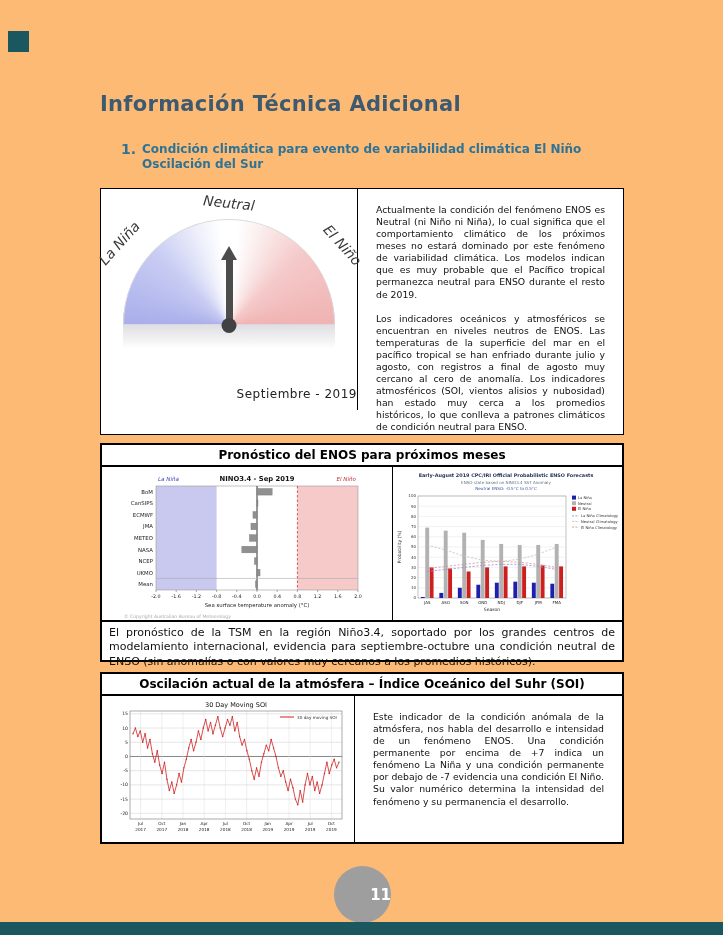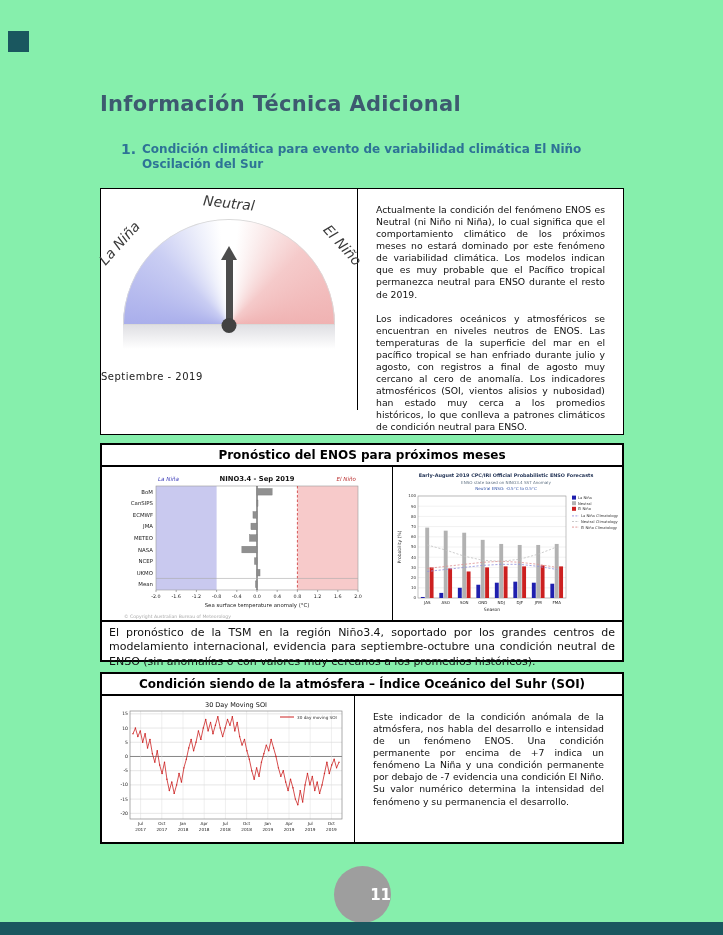--- a/index.html
+++ b/index.html
@@ -1,16 +1,16 @@
 <!DOCTYPE html>
 <html><head>
 <meta charset="utf-8">
 <style>
   html,body{margin:0;padding:0;background:#e8e8e8;}
-  .page{position:relative;width:723px;height:935px;background:#86efac;margin:0 auto;
+  .page{position:relative;width:723px;height:935px;background:#fdba74;margin:0 auto;
         font-family:"DejaVu Sans","Liberation Sans",sans-serif;overflow:hidden;}
   .corner-square{position:absolute;left:8px;top:31px;width:21px;height:21px;background:#1a575f;}
   .footer-bar{position:absolute;left:0;bottom:0;width:723px;height:13px;background:#1a575f;}
   .page-title{position:absolute;left:100px;top:92px;font-size:21px;font-weight:bold;color:#3d5a70;letter-spacing:.3px;}
   .section{position:absolute;left:121px;top:142px;width:492px;display:flex;gap:6px;}
   .section-number{font-size:14px;font-weight:bold;color:#2e7396;line-height:1.1;}
   .section-heading{font-size:12px;font-weight:bold;color:#2e7396;line-height:1.25;}
 
   .box{position:absolute;left:100px;background:#fff;border:2px solid #000;box-sizing:border-box;}
   .box.thin{border-width:1.5px;}
@@ -48,21 +48,21 @@
   .needle{position:absolute;left:50%;bottom:-1px;transform:translateX(-50%);width:16px;}
   .needle .head{width:0;height:0;margin:0 auto;border-left:8px solid transparent;
                 border-right:8px solid transparent;border-bottom:14px solid #4c4c4c;}
   .needle .shaft{width:7px;height:66px;margin:0 auto;background:#4c4c4c;}
   .needle .dot{position:absolute;bottom:-7px;left:50%;transform:translateX(-50%);
                width:15px;height:15px;border-radius:50%;background:#414141;}
   .gauge-label{position:absolute;font-size:14px;font-style:italic;color:#3a3a3a;white-space:nowrap;}
   .lbl-neutral{top:-24px;left:50%;transform:translateX(-50%) rotate(6deg);}
   .lbl-la-nina{left:-30px;top:16px;transform:rotate(-48deg);}
   .lbl-el-nino{right:-32px;top:18px;transform:rotate(48deg);}
-  .gauge-caption{margin-top:22px;text-align:left;font-size:10px;color:#222;letter-spacing:.5px;}
+  .gauge-caption{margin-top:38px;text-align:right;font-size:12px;color:#222;letter-spacing:.5px;}
 
   .page-number{position:absolute;left:334px;top:866px;width:57px;height:57px;border-radius:50%;
                background:#9e9e9e;color:#fff;font-size:15px;font-weight:bold;
                display:flex;align-items:center;justify-content:flex-end;}
   svg text{font-family:"DejaVu Sans","Liberation Sans",sans-serif;}
 </style>
 </head>
 <body>
 
 <div class="page">
@@ -236,21 +236,21 @@
             <text x="187" y="53.900000000000006" font-size="3.7" text-anchor="start" fill="#333">Neutral Climatology</text>
             <line x1="178" y1="58.10000000000001" x2="185" y2="58.10000000000001" stroke="#dd9090" stroke-width="0.9" stroke-dasharray="2,1.4"></line>
             <text x="187" y="59.50000000000001" font-size="3.7" text-anchor="start" fill="#333">El Niño Climatology</text>
           </svg>
       </div>
     </div>
     <div class="caption-row">El pronóstico de la TSM en la región Niño3.4, soportado por los grandes centros de modelamiento internacional, evidencia para septiembre-octubre una condición neutral de ENSO (sin anomalías o con valores muy cercanos a los promedios históricos).</div>
   </div>
 
   <div class="box" id="box3">
-    <div class="box-header">Condición siendo de la atmósfera – Índice Oceánico del Suhr (SOI)</div>
+    <div class="box-header">Oscilación actual de la atmósfera – Índice Oceánico del Suhr (SOI)</div>
     <div class="box-content">
       <div class="chart-cell-left">
         <svg id="chart3" width="248" height="143" viewBox="0 0 248 143">
             <text x="132" y="9" font-size="6.5" text-anchor="middle" fill="#111">30 Day Moving SOI</text>
             <line x1="26" y1="15.842105263157894" x2="238" y2="15.842105263157894" stroke="#cccccc" stroke-width="0.5"></line>
             <text x="24" y="17.442105263157895" font-size="4.6" text-anchor="end" fill="#222">15</text>
             <line x1="26" y1="30.052631578947366" x2="238" y2="30.052631578947366" stroke="#cccccc" stroke-width="0.5"></line>
             <text x="24" y="31.652631578947368" font-size="4.6" text-anchor="end" fill="#222">10</text>
             <line x1="26" y1="44.26315789473684" x2="238" y2="44.26315789473684" stroke="#cccccc" stroke-width="0.5"></line>
             <text x="24" y="45.863157894736844" font-size="4.6" text-anchor="end" fill="#222">5</text>

